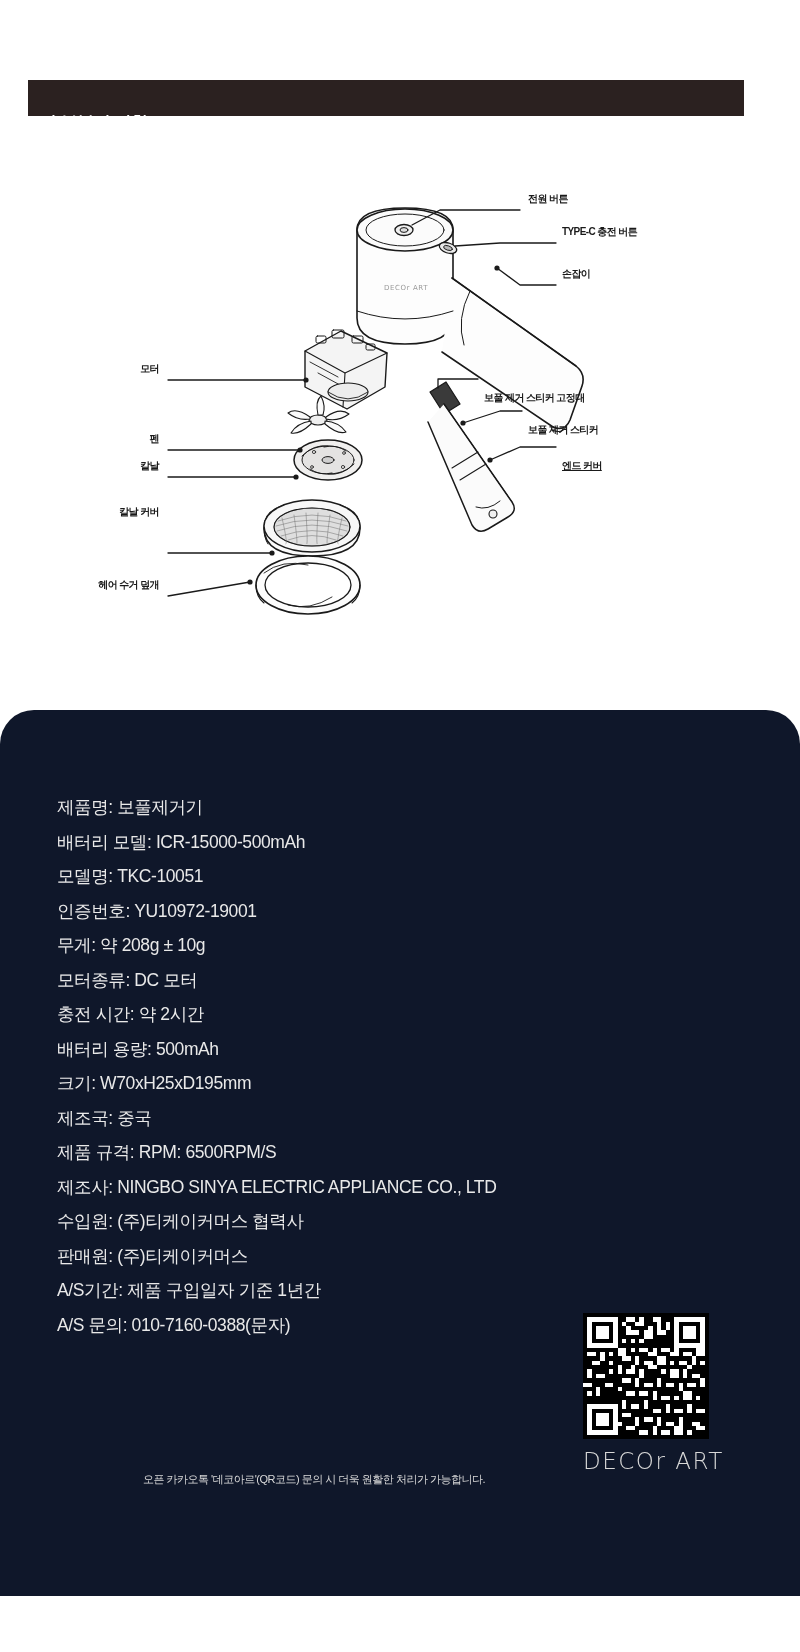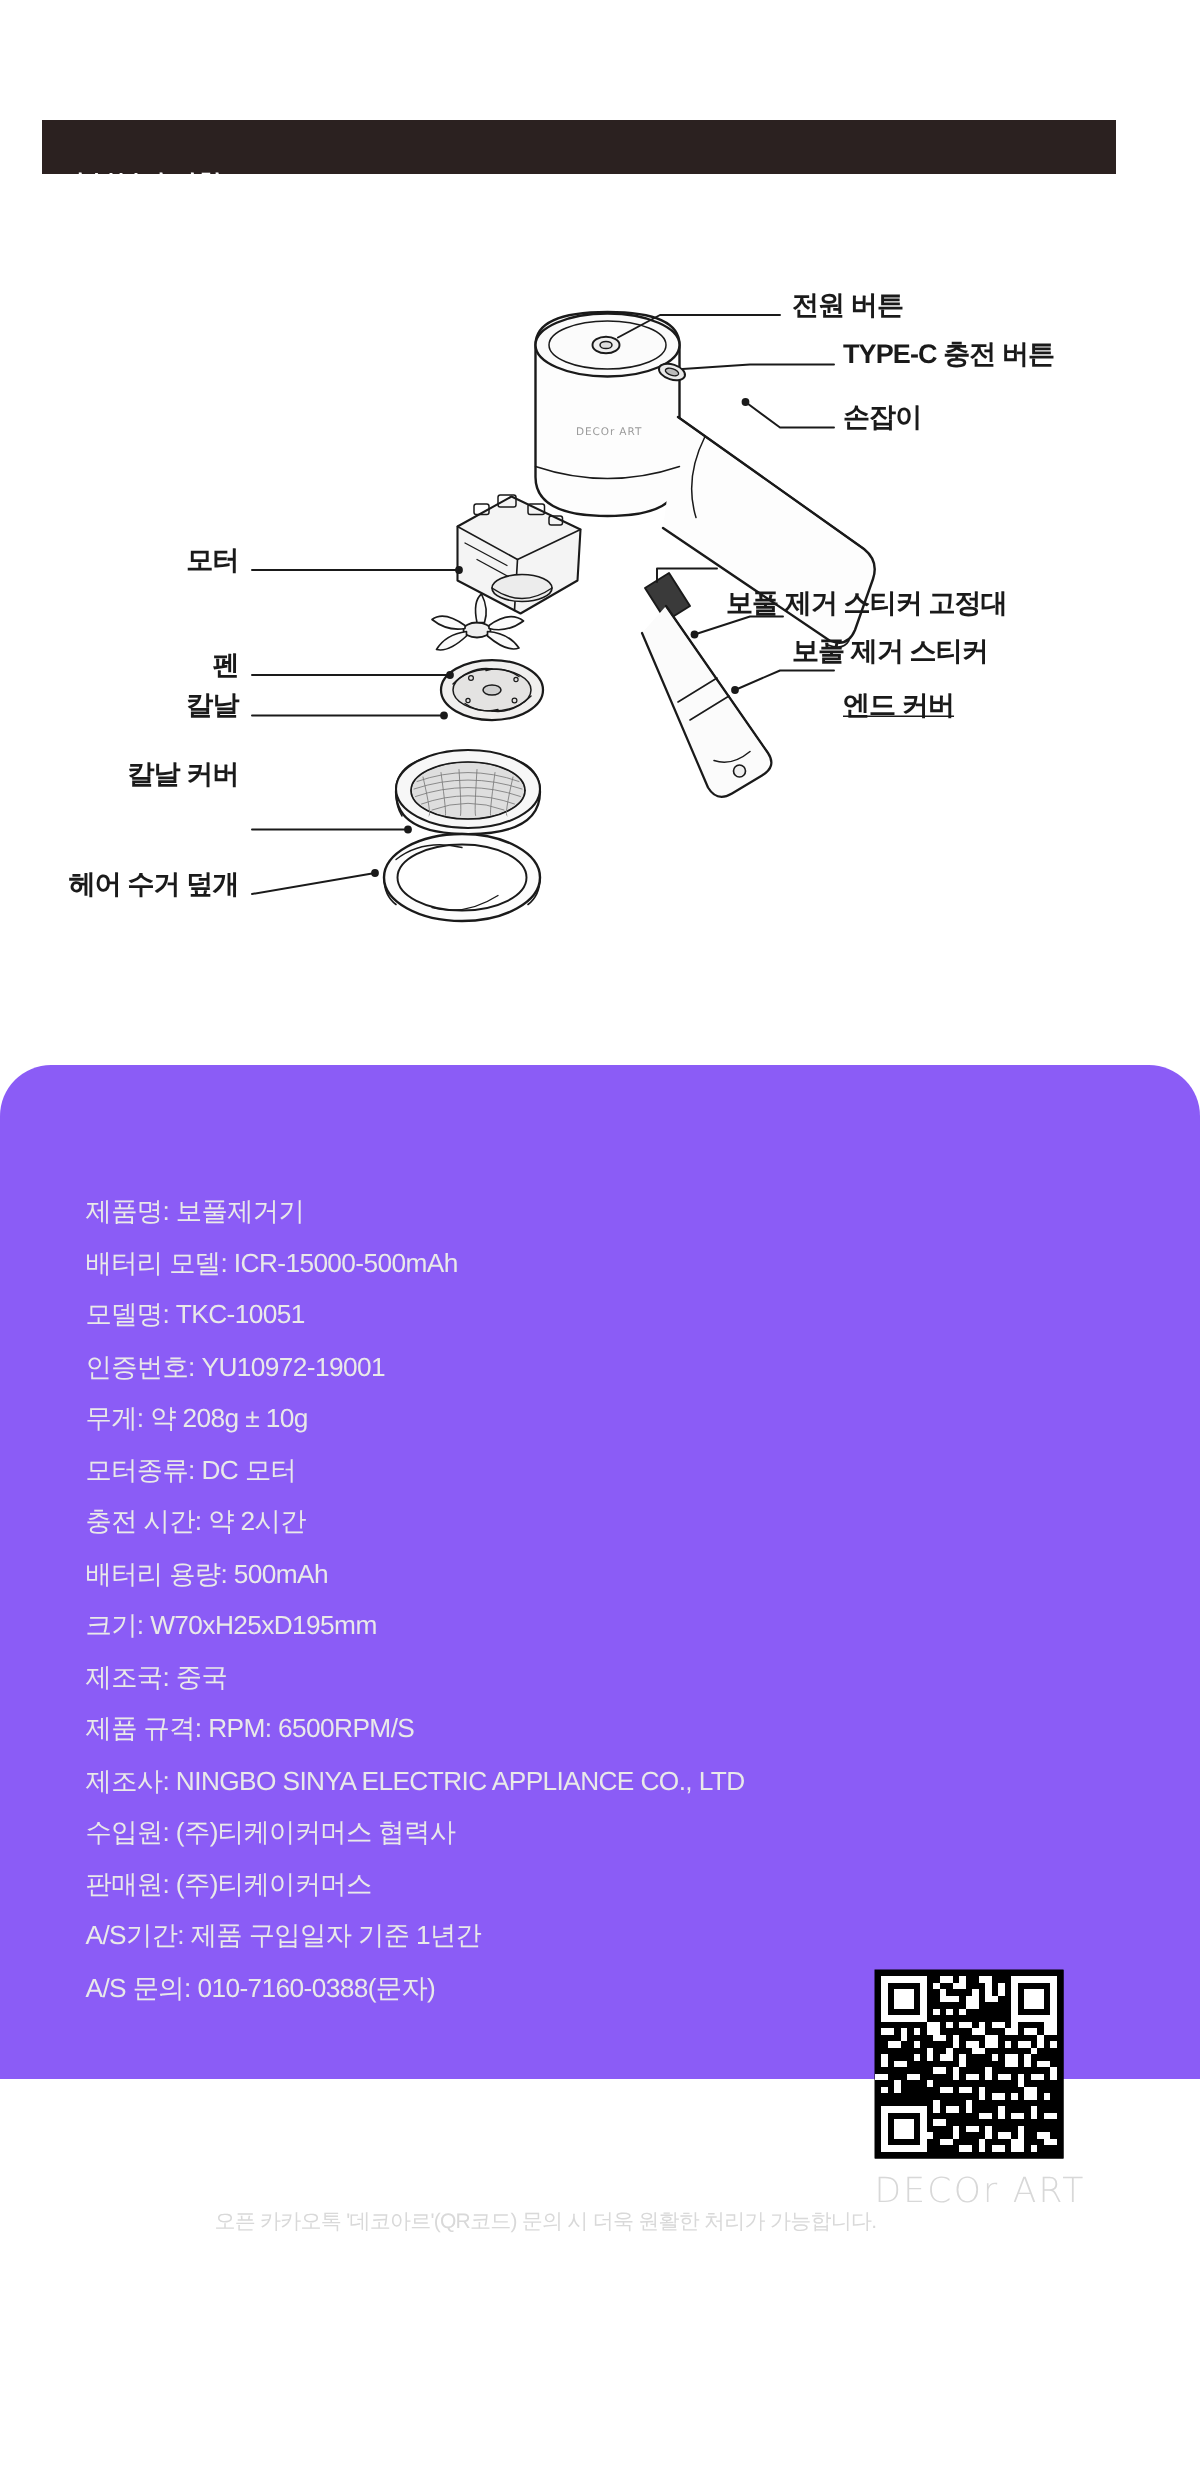--- a/index.html
+++ b/index.html
@@ -27,54 +27,54 @@
     letter-spacing: -0.5px;
     padding-left: 12px;
     margin-top: 48px;
   }
 
   .diagram { position: absolute; left: 0; top: 130px; width: 800px; height: 510px; }
   .diagram svg { display: block; }
 
   .lbl {
     position: absolute;
-    font-size: 18px;
+    font-size: 10px;
     font-weight: bold;
     color: #1a1a1a;
     letter-spacing: -0.6px;
     white-space: nowrap;
     line-height: 1;
   }
   .lbl.r { text-align: left; }
   .lbl.l { text-align: left; transform: translateX(-100%); }
 
   
   .section-spec {
     position: absolute; left: 0; top: 710px;
-    width: 800px; height: 676px;
-    background: #8b5cf6;
+    width: 800px; height: 886px;
+    background: #0f172a;
     border-top-left-radius: 34px;
     border-top-right-radius: 34px;
     overflow: hidden;
   }
   .spec-list {
     position: absolute; left: 57px; top: 80px;
     width: 600px;
   }
   .spec-line {
     color: #e9e9e9;
     font-size: 17.5px;
     line-height: 34.5px;
     letter-spacing: -0.4px;
     white-space: nowrap;
   }
   .spec-note {
     position: absolute; left: 143px; top: 1472px;
     color: #d9d9d9;
-    font-size: 14px;
+    font-size: 11px;
     letter-spacing: -0.5px;
     white-space: nowrap;
   }
 
   
   .brand-block { position: absolute; left: 583px; top: 1313px; width: 136px; }
   .qr { width: 126px; height: 126px; display: block; background: #000; }
   .brand-word {
     margin-top: 9px;
     width: 136px;

